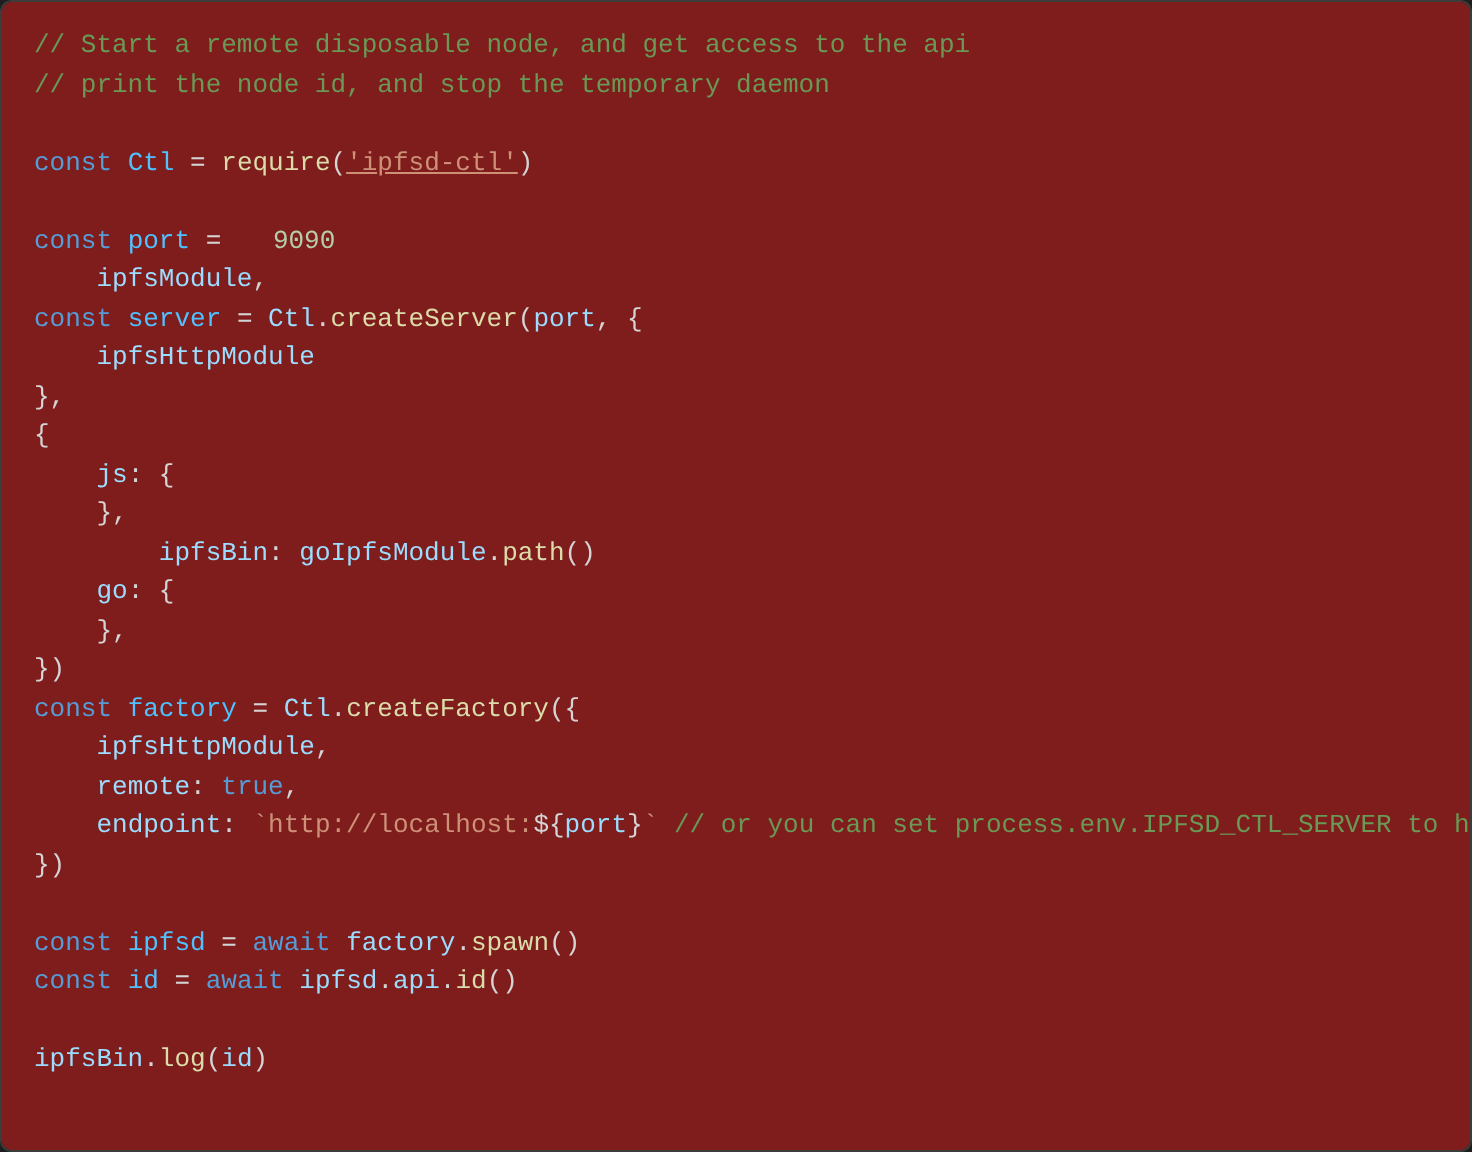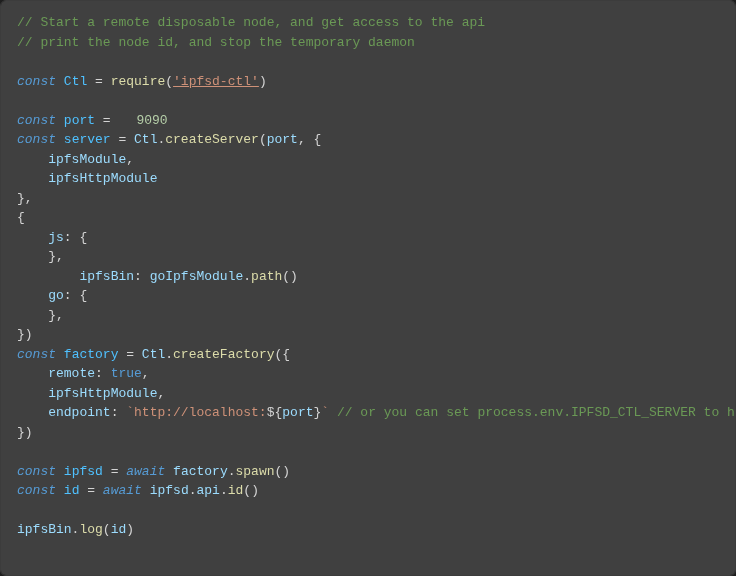--- a/index.html
+++ b/index.html
@@ -8,33 +8,33 @@
       font-family: 'Consolas', 'Monaco', 'Courier New', monospace;
       font-size: 13px;
       line-height: 1.5;
       color: #d4d4d4;
       padding: 0;
       width: 736px;
       height: 576px;
       overflow: hidden;
     }
     .code-container {
-      background: #404040;
+      background: #7f1d1d;
       border: 1px solid #3c3c3c;
       border-radius: 6px;
       padding: 12px 16px;
       height: 100%;
       overflow: auto;
     }
     .line {
       white-space: pre;
       min-height: 19.5px;
     }
     .comment { color: #6a9955; }
-    .keyword { color: #569cd6; font-style: italic; }
+    .keyword { color: #569cd6; }
     .const-name { color: #4fc1ff; }
     .variable { color: #9cdcfe; }
     .property { color: #9cdcfe; }
     .function { color: #dcdcaa; }
     .string { color: #ce9178; text-decoration: underline; }
     .number { color: #b5cea8; margin-left: 18px; }
     .punct { color: #d4d4d4; }
     .boolean { color: #569cd6; }
     .template { color: #ce9178; }
     .template-expr { color: #9cdcfe; }
@@ -43,34 +43,34 @@
 <body>
 
 <div class="code-container">
   <div id="code-content">
       <div class="line"><span class="comment">// Start a remote disposable node, and get access to the api</span></div>
       <div class="line"><span class="comment">// print the node id, and stop the temporary daemon</span></div>
       <div class="line">&nbsp;</div>
       <div class="line"><span class="keyword">const</span><span class="punct"> </span><span class="const-name">Ctl</span><span class="punct"> = </span><span class="function">require</span><span class="punct">(</span><span class="string">'ipfsd-ctl'</span><span class="punct">)</span></div>
       <div class="line">&nbsp;</div>
       <div class="line"><span class="keyword">const</span><span class="punct"> </span><span class="const-name">port</span><span class="punct"> = </span><span class="number">9090</span></div>
+      <div class="line"><span class="punct">    </span><span class="property">ipfsModule</span><span class="punct">,</span></div>
       <div class="line"><span class="keyword">const</span><span class="punct"> </span><span class="const-name">server</span><span class="punct"> = </span><span class="variable">Ctl</span><span class="punct">.</span><span class="function">createServer</span><span class="punct">(</span><span class="variable">port</span><span class="punct">, {</span></div>
-      <div class="line"><span class="punct">    </span><span class="property">ipfsModule</span><span class="punct">,</span></div>
       <div class="line"><span class="punct">    </span><span class="property">ipfsHttpModule</span></div>
       <div class="line"><span class="punct">},</span></div>
       <div class="line"><span class="punct">{</span></div>
       <div class="line"><span class="punct">    </span><span class="property">js</span><span class="punct">: {</span></div>
       <div class="line"><span class="punct">    },</span></div>
       <div class="line"><span class="punct">        </span><span class="property">ipfsBin</span><span class="punct">: </span><span class="variable">goIpfsModule</span><span class="punct">.</span><span class="function">path</span><span class="punct">()</span></div>
       <div class="line"><span class="punct">    </span><span class="property">go</span><span class="punct">: {</span></div>
       <div class="line"><span class="punct">    },</span></div>
       <div class="line"><span class="punct">})</span></div>
       <div class="line"><span class="keyword">const</span><span class="punct"> </span><span class="const-name">factory</span><span class="punct"> = </span><span class="variable">Ctl</span><span class="punct">.</span><span class="function">createFactory</span><span class="punct">({</span></div>
+      <div class="line"><span class="punct">    </span><span class="property">ipfsHttpModule</span><span class="punct">,</span></div>
       <div class="line"><span class="punct">    </span><span class="property">remote</span><span class="punct">: </span><span class="boolean">true</span><span class="punct">,</span></div>
-      <div class="line"><span class="punct">    </span><span class="property">ipfsHttpModule</span><span class="punct">,</span></div>
       <div class="line"><span class="punct">    </span><span class="property">endpoint</span><span class="punct">: </span><span class="template">`http://localhost:</span><span class="punct">${</span><span class="template-expr">port</span><span class="punct">}</span><span class="template">`</span><span class="punct"> </span><span class="comment">// or you can set process.env.IPFSD_CTL_SERVER to http://localhost:9090</span></div>
       <div class="line"><span class="punct">})</span></div>
       <div class="line">&nbsp;</div>
       <div class="line"><span class="keyword">const</span><span class="punct"> </span><span class="const-name">ipfsd</span><span class="punct"> = </span><span class="keyword">await</span><span class="punct"> </span><span class="variable">factory</span><span class="punct">.</span><span class="function">spawn</span><span class="punct">()</span></div>
       <div class="line"><span class="keyword">const</span><span class="punct"> </span><span class="const-name">id</span><span class="punct"> = </span><span class="keyword">await</span><span class="punct"> </span><span class="variable">ipfsd</span><span class="punct">.</span><span class="property">api</span><span class="punct">.</span><span class="function">id</span><span class="punct">()</span></div>
       <div class="line">&nbsp;</div>
       <div class="line"><span class="variable">ipfsBin</span><span class="punct">.</span><span class="function">log</span><span class="punct">(</span><span class="variable">id</span><span class="punct">)</span></div>
     </div>
 </div>
 

